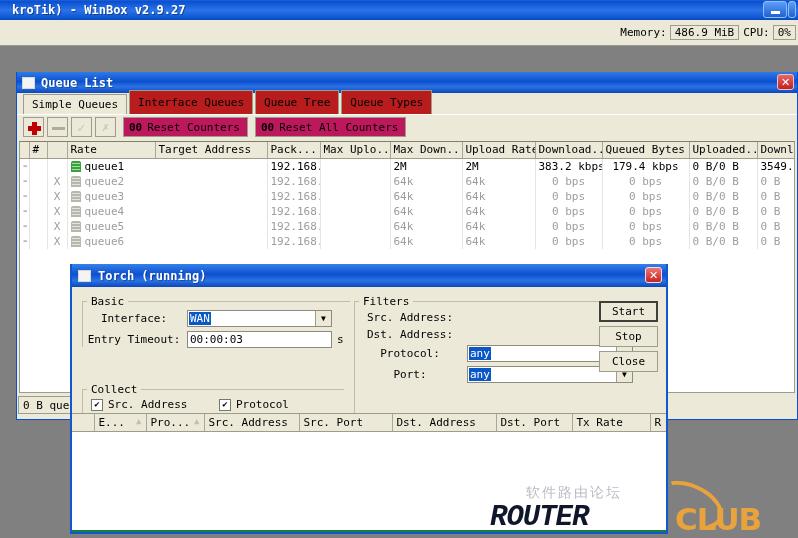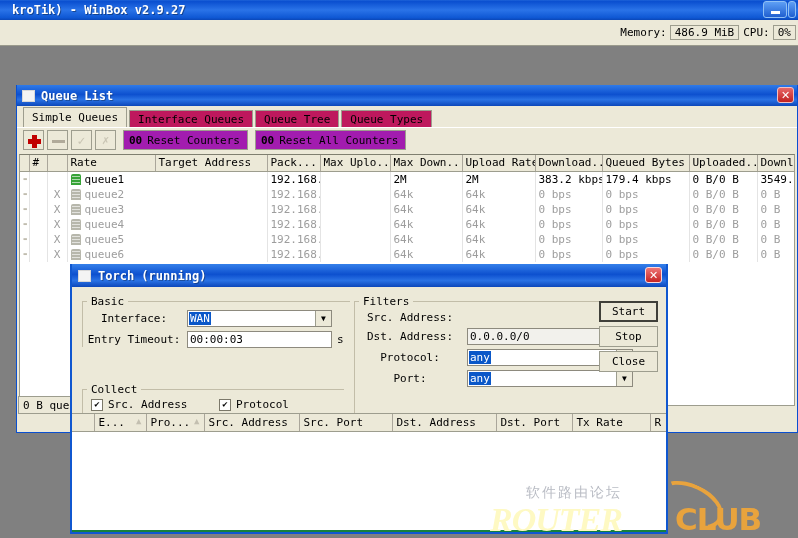--- a/index.html
+++ b/index.html
@@ -76,21 +76,20 @@
     background: #808080;
   }
 
   
   .qwin {
     position: absolute; left: 16px; top: 72px;
     width: 782px; height: 348px;
     background: #ece9d8;
     border: 1px solid #0a4fd0;
     border-top: none;
-    margin-top: 13px;
   }
   .qwin-title {
     height: 21px;
     background: linear-gradient(to bottom, #2f7ae8 0%, #0d50cf 45%, #2a72e4 70%, #0c47ba 100%);
     display: flex; align-items: center;
     position: relative;
   }
   .qwin-icon {
     width: 13px; height: 12px; margin-left: 5px; margin-right: 6px;
     background: #f4f4f4;
@@ -115,26 +114,26 @@
 
   
   .qtabs {
     height: 21px;
     display: flex; align-items: flex-end;
     padding-left: 6px;
     background: #ece9d8;
     position: relative;
   }
   .qtab {
-    height: 17px;
+    height: 24px;
     padding: 0 8px;
     font-size: 11px;
     font-family: "DejaVu Sans Mono", monospace;
     display: flex; align-items: center;
-    background: #be185d;
+    background: #b91c1c;
     border: 1px solid #9d9d8e;
     border-bottom: none;
     margin-right: 2px;
     color: #000;
   }
   .qtab.active {
     background: #ece9d8;
     border-color: #9d9d8e;
     position: relative; z-index: 2;
     height: 20px;
@@ -165,21 +164,21 @@
   }
   .tbtn.minus::before {
     content: ""; position: absolute; left: 4px; top: 9px;
     width: 13px; height: 3px; background: #b0aa9a;
   }
   .tbtn.check { color: #c9c5b4; font-size: 13px; }
   .tbtn.xmark { color: #c9c5b4; font-size: 12px; }
   .tbtn-wide {
     height: 20px;
     padding: 0 7px 0 5px;
-    background: #a21caf;
+    background: #be185d;
     border: 1px solid #9d9d8e;
     display: flex; align-items: center; gap: 5px;
     font-size: 11px;
     font-family: "DejaVu Sans Mono", monospace;
     margin-left: 4px;
   }
   .zero-zero {
     font-weight: bold; font-size: 11px;
     font-family: "DejaVu Sans Mono", monospace;
   }
@@ -216,21 +215,21 @@
   table.qtable td {
     border-right: 1px solid #e4e4e4;
     padding: 1px 3px;
     height: 15px;
     white-space: nowrap;
     overflow: hidden;
     color: #9d9d9d;
     vertical-align: middle;
   }
   table.qtable tr.active-row td { color: #000000; }
-  td.num { text-align: left; }
+  td.num { text-align: center; }
   td.flagcol { text-align: center; color: #b8b8b8; padding: 0; }
   .drag-col { width: 9px; background: #ffffff; padding: 0 !important; }
   .drag-mark {
     font-family: "DejaVu Sans Mono", monospace;
     font-size: 11px; color: #c0bcae; line-height: 13px;
   }
   .qicon {
     display: inline-block; width: 10px; height: 11px;
     vertical-align: -2px; margin-right: 4px;
     background: #b7b7ac;
@@ -416,23 +415,23 @@
   .wm-cn {
     position: absolute; left: 56px; top: 0px;
     font-family: "DejaVu Sans", sans-serif;
     font-size: 14px;
     color: #b9bcc4;
     letter-spacing: 2px;
     white-space: nowrap;
   }
   .wm-router {
     position: absolute; left: 20px; top: 17px;
-    font-family: Liberation Serif, serif;
-    font-size: 34px; font-weight: bold; font-style: italic;
-    color: #fef9c3;
+    font-family: Liberation Mono, monospace;
+    font-size: 29px; font-weight: bold; font-style: italic;
+    color: #0f172a;
     letter-spacing: -1px;
     white-space: nowrap;
   }
   .wm-club {
     position: absolute; left: 205px; top: 17px;
     font-family: "DejaVu Sans", sans-serif;
     font-size: 31px; font-weight: bold;
     color: #e8a33d;
     letter-spacing: -1px;
     white-space: nowrap;
@@ -688,21 +687,20 @@
     </fieldset>
 
     <fieldset class="grp grp-filters">
       <legend>Filters</legend>
       <div style="padding:3px 8px 0 4px;">
         <div class="frow">
           <span class="flabel" style="width:108px;">Src. Address:</span>
         </div>
         <div class="frow">
           <span class="flabel" style="width:108px;">Dst. Address:</span>
-          <div class="finput greyish" style="width:166px;">0.0.0.0/0</div>
         </div>
         <div class="frow">
           <span class="flabel" style="width:108px;">Protocol:</span>
           <div class="fcombo" style="width:166px;">
             <div class="val"><span class="sel">any</span></div>
             <div class="arrow">▼</div>
           </div>
         </div>
         <div class="frow">
           <span class="flabel" style="width:108px;">Port:</span>

